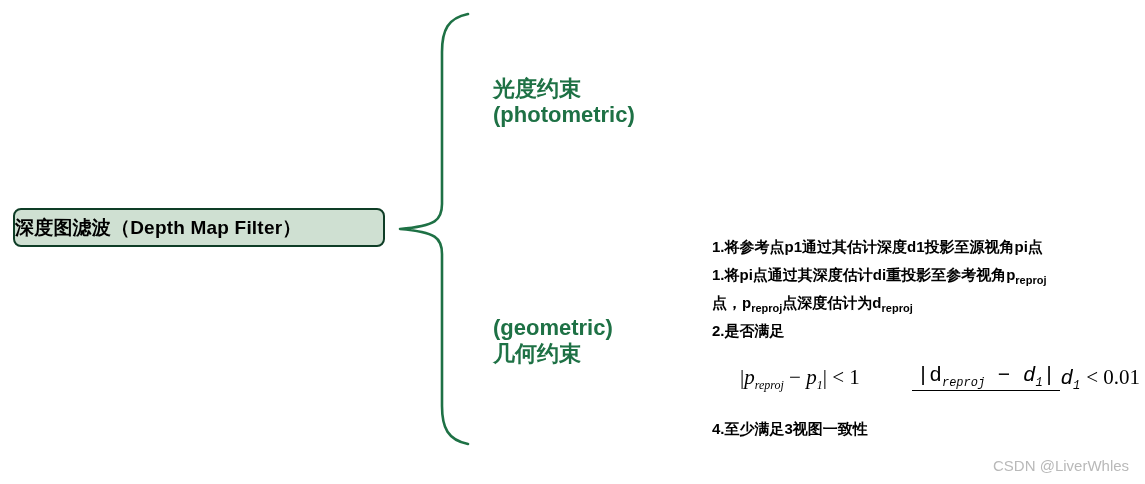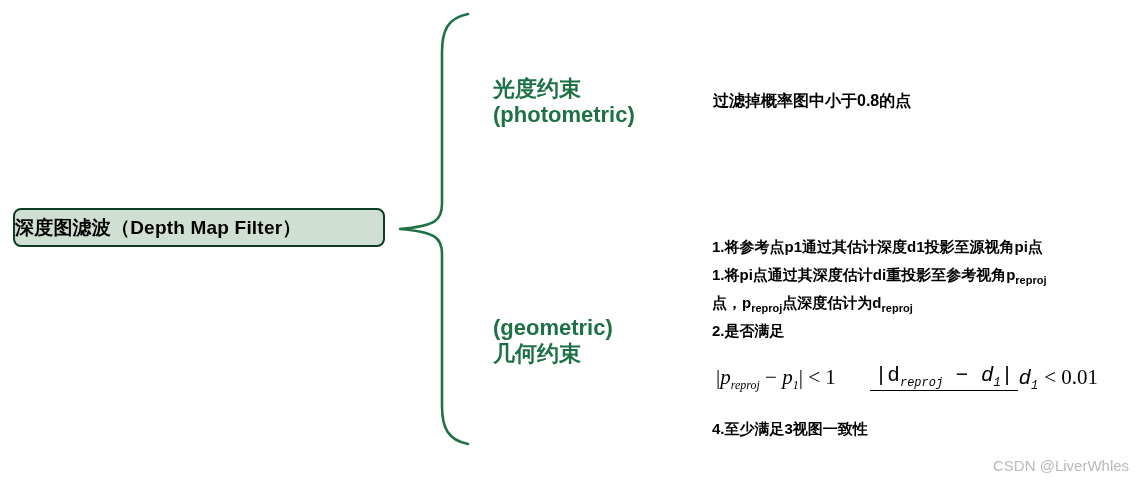--- a/index.html
+++ b/index.html
@@ -94,25 +94,26 @@
     font-size: 11px;
     font-weight: bold;
     line-height: 0;
   }
 
   
   .math-row {
     height: 64px;
     display: flex;
     align-items: center;
-    gap: 34px;
+    gap: 52px;
     padding-left: 4px;
     font-family: "Liberation Serif", serif;
     font-size: 21px;
     color: var(--ink);
+    margin-left: 24px;
   }
   .math-row i { font-style: italic; }
   .math-row sub {
     font-size: 12px;
     line-height: 0;
   }
   .math-row sub i { font-style: italic; }
   .bar { font-style: normal; }
   .cmp { font-style: normal; padding-left: 6px; }
   .frac {
@@ -157,21 +158,20 @@
 
   <svg class="brace" viewBox="0 0 80 445" aria-hidden="true">
     <path d="M 72 6 C 52 10 46 22 46 44 L 46 196 C 46 212 40 218 4 221 C 40 224 46 230 46 246 L 46 398 C 46 420 52 432 72 436"></path>
   </svg>
 
   <div class="branch-label photometric-label">
     <div>光度约束</div>
     <div>(photometric)</div>
   </div>
 
-  <div class="photometric-content">过滤掉概率图中小于0.8的点</div>
 
   <div class="branch-label geometric-label">
     <div>(geometric)</div>
     <div>几何约束</div>
   </div>
 
   <div class="geometric-content">
 
     <div class="geo-line">1.将参考点p1通过其估计深度d1投影至源视角pi点</div>
 

